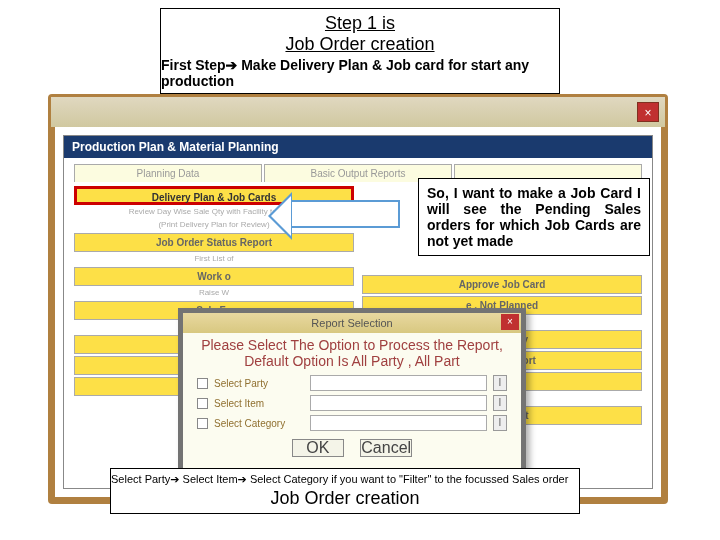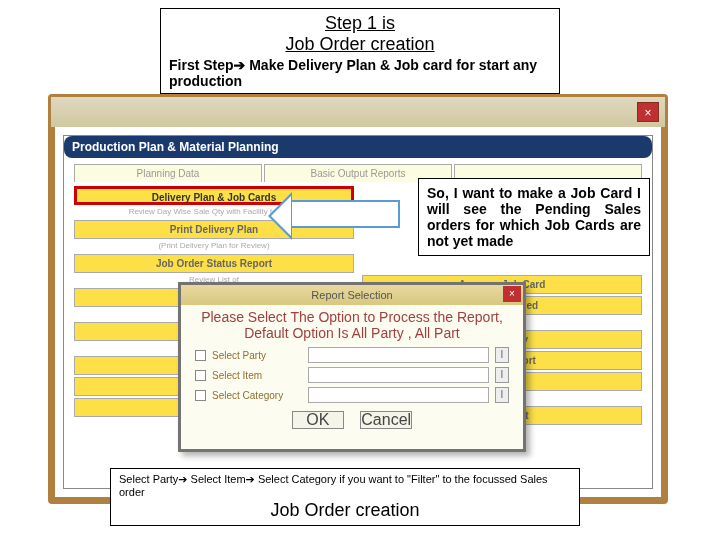--- a/index.html
+++ b/index.html
@@ -1,47 +1,47 @@
 <!DOCTYPE html>
 <html><head>
 <meta charset="utf-8">
 <style>
   * { box-sizing: border-box; margin: 0; padding: 0; }
   body { font-family: Arial, sans-serif; background: #fff; width: 720px; height: 540px; position: relative; overflow: hidden; }
-  .callout { position: absolute; background: #fff; border: 1.5px solid #000; padding: 4px 8px; z-index: 100; }
+  .callout { position: absolute; background: #fff; border: 1.5px solid #000; padding: 4px 0; z-index: 100; }
   .callout-title { text-align: center; }
   .callout-title .u { text-decoration: underline; font-size: 18px; }
   .callout1 { left: 160px; top: 8px; width: 400px; }
   .callout1 .line2 { font-size: 14px; font-weight: bold; margin-top: 2px; text-align: left; }
   .callout2 { left: 418px; top: 178px; width: 232px; font-size: 14px; font-weight: bold; text-align: justify; padding: 6px 8px; }
   .callout3 { left: 110px; top: 468px; width: 470px; }
   .callout3 .txt { font-size: 11px; font-weight: normal; }
   .callout3 .joc { font-size: 18px; text-align: center; margin-top: 2px; }
 
   .win { position: absolute; left: 48px; top: 94px; width: 620px; height: 410px; border: 7px solid #b08040; border-radius: 4px; background: #fff; }
   .win-title { position: absolute; left: -4px; right: -4px; top: -4px; height: 30px; background: linear-gradient(#e0d8c0,#d0c8a0); }
   .close-x { position: absolute; right: 6px; top: 5px; width: 22px; height: 20px; background: #c03030; color: #fff; text-align: center; font-size: 12px; line-height: 20px; border: 1px solid #803020; }
   .inner { position: absolute; left: 8px; right: 8px; top: 34px; bottom: 8px; border: 1px solid #888; background: #fff; }
-  .hdr { position: absolute; left: 0; right: 0; top: 0; height: 22px; background: #1a3a6e; color: #fff; font-size: 12px; font-weight: bold; padding: 4px 8px; border-radius: 8px; }
+  .hdr { position: absolute; left: 0; right: 0; top: 0; height: 22px; background: #1a3a6e; color: #fff; font-size: 12px; font-weight: bold; padding: 4px 8px; }
   .content { position: absolute; left: 10px; right: 10px; top: 28px; bottom: 6px; }
   .tab-row { display: flex; gap: 2px; margin-bottom: 4px; }
   .tab { flex: 1; height: 18px; background: #fcfce0; border: 1px solid #aaa; border-bottom: none; text-align: center; font-size: 10px; color: #999; line-height: 18px; }
 
   .cols { display: flex; gap: 8px; }
   .col { flex: 1; display: flex; flex-direction: column; gap: 2px; }
   .btn-row { height: 19px; background: #fde047; border: 1px solid #aaa; text-align: center; font-size: 10px; font-weight: bold; line-height: 17px; color: #666; }
   .btn-hl { border: 3px solid #cc0000; color: #333; }
   .sub { height: 11px; font-size: 8px; color: #aaa; text-align: center; }
 
   .arrow { position: absolute; left: 290px; top: 200px; z-index: 90; }
   .arrow-body { width: 110px; height: 28px; border: 2px solid #5b9bd5; background: #fff; position: relative; }
   .arrow-head { position: absolute; left: -24px; top: -10px; width: 0; height: 0; border-top: 24px solid transparent; border-bottom: 24px solid transparent; border-right: 24px solid #5b9bd5; }
   .arrow-head::after { content: ""; position: absolute; left: 3px; top: -20px; width: 0; height: 0; border-top: 20px solid transparent; border-bottom: 20px solid transparent; border-right: 20px solid #fff; }
 
-  .dlg { position: absolute; left: 178px; top: 282px; width: 348px; height: 170px; border: 3px solid #737373; background: #fcfcf0; z-index: 95; box-shadow: 4px 4px 6px rgba(0,0,0,0.3); }
+  .dlg { position: absolute; left: 178px; top: 308px; width: 348px; height: 170px; border: 5px solid #737373; background: #fcfcf0; z-index: 95; box-shadow: 4px 4px 6px rgba(0,0,0,0.3); }
   .dlg-title { height: 20px; background: linear-gradient(#e8d8a0,#d8c880); text-align: center; font-size: 11px; line-height: 20px; color: #555; position: relative; }
   .dlg-close { position: absolute; right: 2px; top: 1px; width: 18px; height: 16px; background: #c03030; color: #fff; font-size: 10px; text-align: center; line-height: 16px; }
   .dlg-msg { text-align: center; font-size: 14px; color: #a04040; padding: 4px 10px; }
   .dlg-row { display: flex; align-items: center; gap: 6px; padding: 2px 14px; }
   .dlg-chk { width: 11px; height: 11px; border: 1px solid #888; background: #fff; }
   .dlg-lbl { font-size: 10px; color: #907030; width: 90px; }
   .dlg-inp { flex: 1; height: 16px; border: 1px solid #aaa; background: #fff; }
   .dlg-b { width: 14px; height: 16px; border: 1px solid #999; background: #eee; font-size: 10px; text-align: center; line-height: 14px; color: #666; }
   .dlg-btns { text-align: center; padding: 6px 0 2px; }
   .dlg-btn { display: inline-block; width: 52px; height: 18px; border: 1px solid #888; background: #f4f4e8; font-size: 16px; line-height: 16px; margin: 0 6px; color: #444; text-align: center; }
@@ -58,24 +58,23 @@
     <div class="content">
       <div class="tab-row">
         <div class="tab">Planning Data</div>
         <div class="tab">Basic Output Reports</div>
         <div class="tab"></div>
       </div>
       <div class="cols">
         <div class="col">
           <div class="btn-row btn-hl">Delivery Plan &amp; Job Cards</div>
           <div class="sub">Review Day Wise Sale Qty with Facility to Raise</div>
-          <div class="btn-row">Print Delivery Plan</div>
           <div class="sub">(Print Delivery Plan for Review)</div>
           <div class="btn-row">Job Order Status Report</div>
-          <div class="sub">Review List of</div>
+          <div class="sub">First List of</div>
           <div class="btn-row">Work o</div>
           <div class="sub">Raise W</div>
           <div class="btn-row">Sale Fo</div>
           <div class="sub">Enter P</div>
           <div class="btn-row">Material Pl</div>
           <div class="btn-row">Generate</div>
           <div class="btn-row">Revie</div>
           <div class="sub">(Revie</div>
         </div>
         <div class="col">

